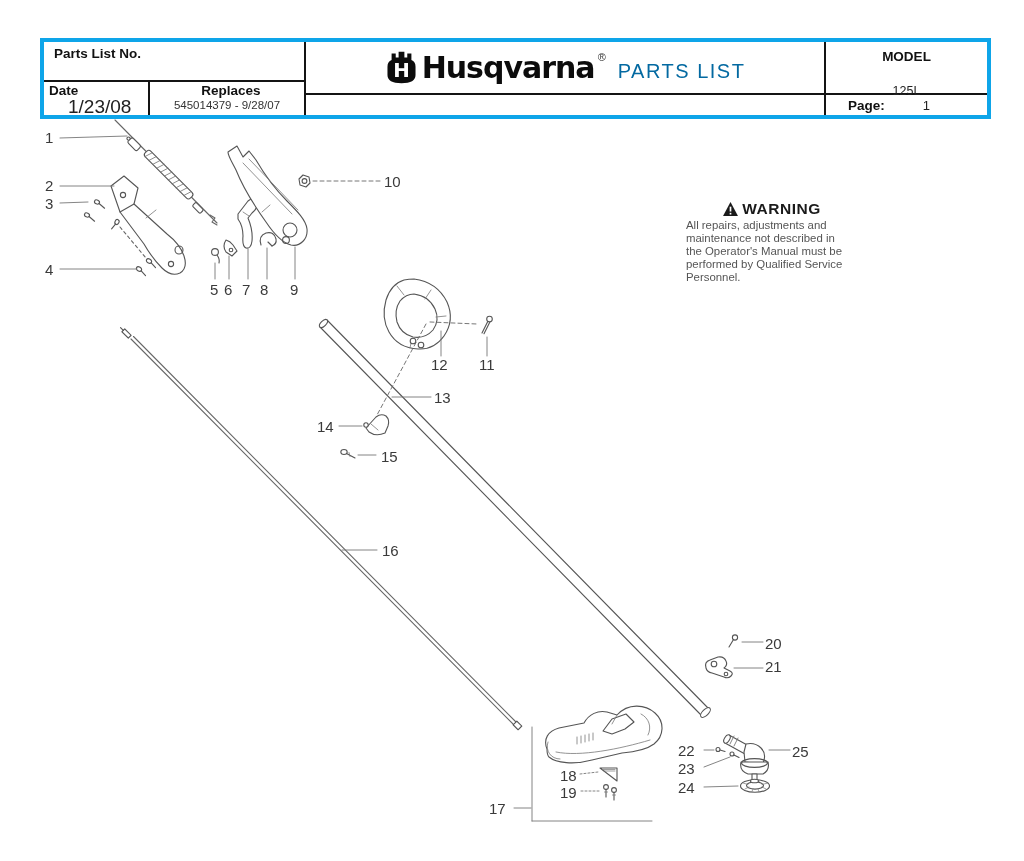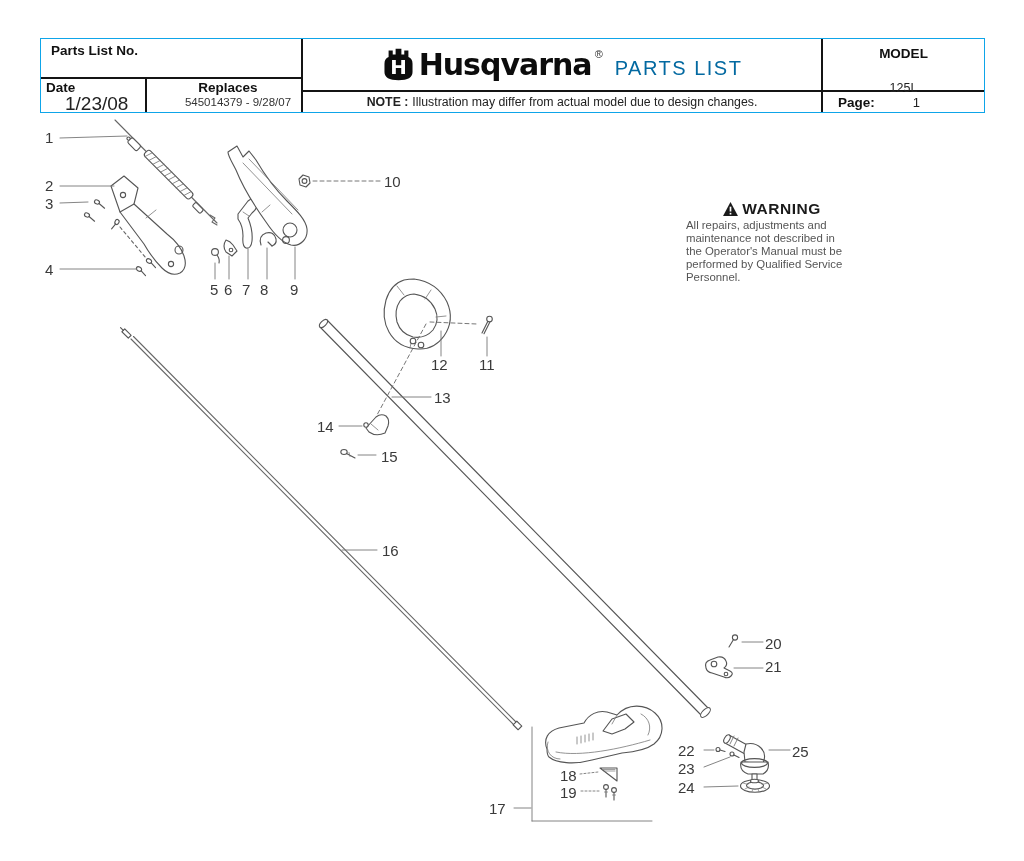--- a/index.html
+++ b/index.html
@@ -1,45 +1,45 @@
 <!DOCTYPE html>
 <html><head>
 <meta charset="utf-8">
 <style>
   html,body{margin:0;padding:0;background:#fff;}
   .page{position:relative;width:1024px;height:861px;background:#fff;overflow:hidden;
         font-family:"Liberation Sans",sans-serif;color:#111;}
   
-  .hdr{position:absolute;left:40px;top:38px;width:943px;height:73px;border:1px solid #0ea5e9;}
+  .hdr{position:absolute;left:40px;top:38px;width:943px;height:73px;border:4px solid #0ea5e9;}
   .hdr *{box-sizing:border-box;}
   .cell{position:absolute;}
   .c-left{left:0;top:0;width:260px;height:100%;}
   .c-left-top{left:0;top:0;width:100%;height:40px;border-bottom:2px solid #141414;}
   .pl-label{position:absolute;left:10px;top:4px;font-size:13.5px;font-weight:bold;}
   .pl-num{position:absolute;left:0;top:19px;width:100%;text-align:center;font-size:15px;letter-spacing:.5px;color:#222;}
   .c-date{left:0;top:40px;width:106px;height:33px;border-right:2px solid #141414;}
   .date-label{position:absolute;left:5px;top:1px;font-size:13.5px;font-weight:bold;}
   .date-val{position:absolute;left:24px;top:14px;font-size:19px;color:#222;}
   .c-repl{left:106px;top:40px;width:154px;height:33px;}
   .repl-label{position:absolute;left:4px;top:1px;width:100%;text-align:center;font-size:13.5px;font-weight:bold;}
-  .repl-val{position:absolute;left:14px;top:17px;width:100%;text-align:center;font-size:11.5px;color:#333;}
+  .repl-val{position:absolute;left:0;top:17px;width:100%;text-align:center;font-size:11.5px;color:#333;}
   .c-center{left:260px;top:0;width:520px;height:100%;border-left:2px solid #141414;}
   .c-logo{left:0;top:0;width:100%;height:53px;border-bottom:2px solid #141414;
           display:flex;align-items:center;justify-content:center;}
   .brand{font-family:"DejaVu Sans",sans-serif;font-weight:bold;font-size:30px;letter-spacing:-1px;color:#0c0c0c;}
   .regmark{font-size:11px;color:#333;position:relative;top:-11px;margin:0 2px 0 3px;}
   .doc-title{font-size:20px;letter-spacing:1.5px;color:#0369a1;margin-left:10px;position:relative;top:4px;}
   .c-note{left:0;top:53px;width:100%;height:20px;display:flex;align-items:center;justify-content:center;
           font-size:12.3px;color:#222;}
   .note-b{font-weight:bold;margin-right:4px;}
   .c-right{left:780px;top:0;width:163px;height:100%;border-left:2px solid #141414;}
   .c-model{left:0;top:0;width:100%;height:53px;border-bottom:2px solid #141414;text-align:center;}
   .model-label{display:block;margin-top:7px;font-size:13.5px;font-weight:bold;}
   .model-val{display:block;margin-top:20px;font-size:12.5px;color:#222;}
-  .c-page{left:0;top:53px;width:100%;height:20px;display:flex;align-items:center;padding-left:15px;}
+  .c-page{left:0;top:53px;width:100%;height:20px;display:flex;align-items:center;padding-left:22px;}
   .page-label{font-size:13.5px;font-weight:bold;}
   .page-val{font-size:13px;margin-left:38px;color:#222;}
   
   .warnbox{position:absolute;left:686px;top:200px;width:172px;}
   .warn-title{display:flex;align-items:center;justify-content:center;gap:4px;
               font-size:15.5px;font-weight:bold;letter-spacing:.5px;color:#1a1a1a;}
   .warn-body{margin-top:1px;font-size:11.4px;line-height:13px;color:#555;white-space:pre-line;}
   
   .diagram{position:absolute;left:0;top:0;width:1024px;height:861px;}
   svg text.callout{font-family:"Liberation Sans",sans-serif;font-size:15px;fill:#3a3a3a;}
@@ -67,24 +67,20 @@
       <div class="cell c-logo">
         <span style="margin-right:4px;display:flex;">
           <svg width="33" height="37" viewBox="0 0 40 44">
             <path d="M8 13 L8 5 L13 5 L13 10 L16.5 10 L16.5 3 L23.5 3 L23.5 10 L27 10 L27 5 L32 5 L32 13 Q37 15 37 21 L37 31 Q37 41 20 41 Q3 41 3 31 L3 21 Q3 15 8 13 Z" fill="#0c0c0c"></path>
             <text x="20" y="33" text-anchor="middle" font-family="DejaVu Sans, sans-serif" font-size="24" font-weight="bold" fill="#fff">H</text>
           </svg>
         </span>
         <span class="brand">Husqvarna</span>
         <span class="regmark">®</span>
         <span class="doc-title">PARTS LIST</span>
-      </div>
-      <div class="cell c-note">
-        <span class="note-b">NOTE :</span>
-        <span>Illustration may differ from actual model due to design changes.</span>
       </div>
     </div>
     <div class="cell c-right">
       <div class="cell c-model">
         <span class="model-label">MODEL</span>
         <span class="model-val">125L</span>
       </div>
       <div class="cell c-page">
         <span class="page-label">Page:</span>
         <span class="page-val">1</span>

